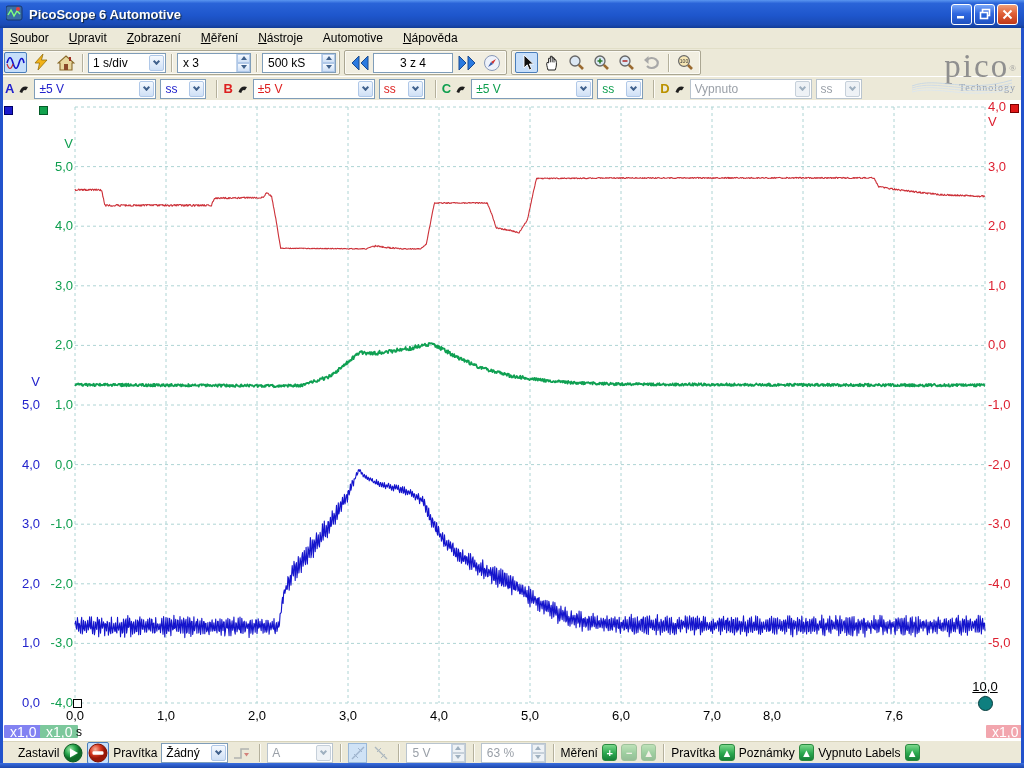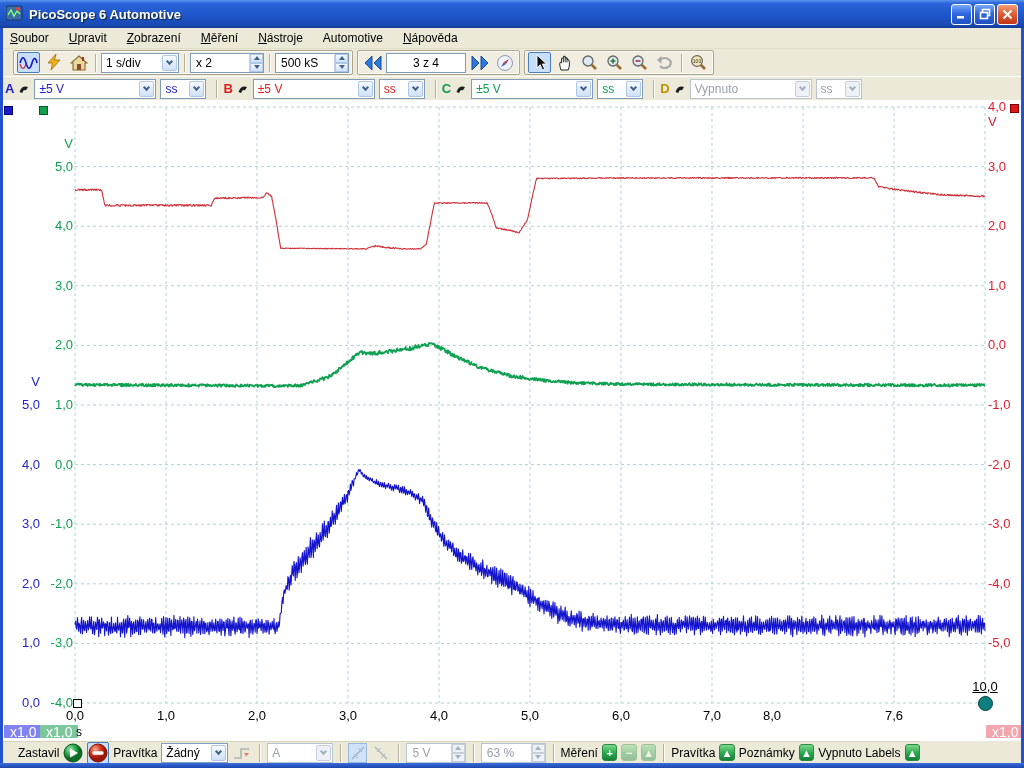--- a/index.html
+++ b/index.html
@@ -20,21 +20,21 @@
   .wbtn svg { display:block; }
 
   
   .menubar { position:absolute; left:0; top:28px; width:1024px; height:21px; background:#ece9d8;
     display:flex; align-items:center; font-size:12px; border-bottom:1px solid #e2dfc8; }
   .menu-item { padding:2px 10px; cursor:default; }
   .menu-item u { text-decoration:underline; }
 
   
   .toolbar { position:absolute; left:0; top:49px; width:824px; height:27px; background:#ece9d8;
-    display:flex; align-items:center; padding-left:13px; gap:4px; }
+    display:flex; align-items:center; padding-left:0; gap:4px; }
   .tb-group { height:25px; display:flex; align-items:center; gap:2px; padding:0 3px;
     border:1px solid #aaa692; border-radius:2px; background:#f1eee1; box-shadow:inset 0 0 0 1px #fbfaf4; }
   .tbtn { width:23px; height:21px; border:1px solid transparent; background:transparent; display:flex;
     align-items:center; justify-content:center; cursor:pointer; border-radius:2px; }
   .tbtn.selected { background:#c7dffa; border-color:#4a7ebb; }
   .vsep { width:1px; height:18px; background:#b4b09c; box-shadow:1px 0 0 #fdfcf6; margin:0 3px; flex:0 0 auto; }
 
   
   .dd { height:20px; background:#fff; border:1px solid #7f9db9; display:flex; align-items:center;
     font-size:12px; padding-left:4px; cursor:default; }
@@ -171,21 +171,21 @@
       </button>
       <span class="vsep"></span>
       <div class="dd" style="width:78px">
         <span class="dd-text">1 s/div</span>
         <span class="dd-btn">
             <span class="chev"></span>
           </span>
       </div>
       <span class="vsep"></span>
       <div class="spin" style="width:74px">
-        <span class="val">x 2</span>
+        <span class="val">x 3</span>
         <span class="sbtns">
             <span class="sb">
               <span class="tri-up"></span>
             </span>
             <span class="sb">
               <span class="tri-dn"></span>
             </span>
           </span>
       </div>
       <span class="vsep"></span>
@@ -345,20 +345,30 @@
         </div>
         <div class="dd disabled" style="width: 46px;">
           <span class="dd-text" style="color: rgb(170, 176, 184);">ss</span>
           <span class="dd-btn">
             <span class="chev"></span>
           </span>
         </div>
       </span>
     </div>
 
+  <div class="logo">
+    <svg class="logo-waves" width="100" height="20" viewBox="0 0 100 20">
+      <path d="M0 12 C25 2 55 20 100 6" stroke="#c2d4e6" fill="none"></path>
+      <path d="M0 14 C25 5 55 22 100 9" stroke="#c8d8ea" fill="none"></path>
+      <path d="M0 16 C25 8 55 24 100 12" stroke="#d2e0ee" fill="none"></path>
+      <path d="M0 18 C25 11 55 26 100 15" stroke="#dae6f2" fill="none"></path>
+    </svg>
+    <span class="logo-word">pico</span><span class="logo-reg">®</span>
+    <div class="logo-sub">Technology</div>
+  </div>
 
   <div class="plot">
     <svg class="canvas" id="scope-svg" width="1024" height="641">
         <g stroke="#aed4d4" stroke-width="1" stroke-dasharray="3 3">
           <line x1="75" y1="7" x2="985" y2="7"></line>
           <line x1="75" y1="7" x2="75" y2="603"></line>
           <line x1="75" y1="66.6" x2="985" y2="66.6"></line>
           <line x1="166" y1="7" x2="166" y2="603"></line>
           <line x1="75" y1="126.2" x2="985" y2="126.2"></line>
           <line x1="257" y1="7" x2="257" y2="603"></line>

